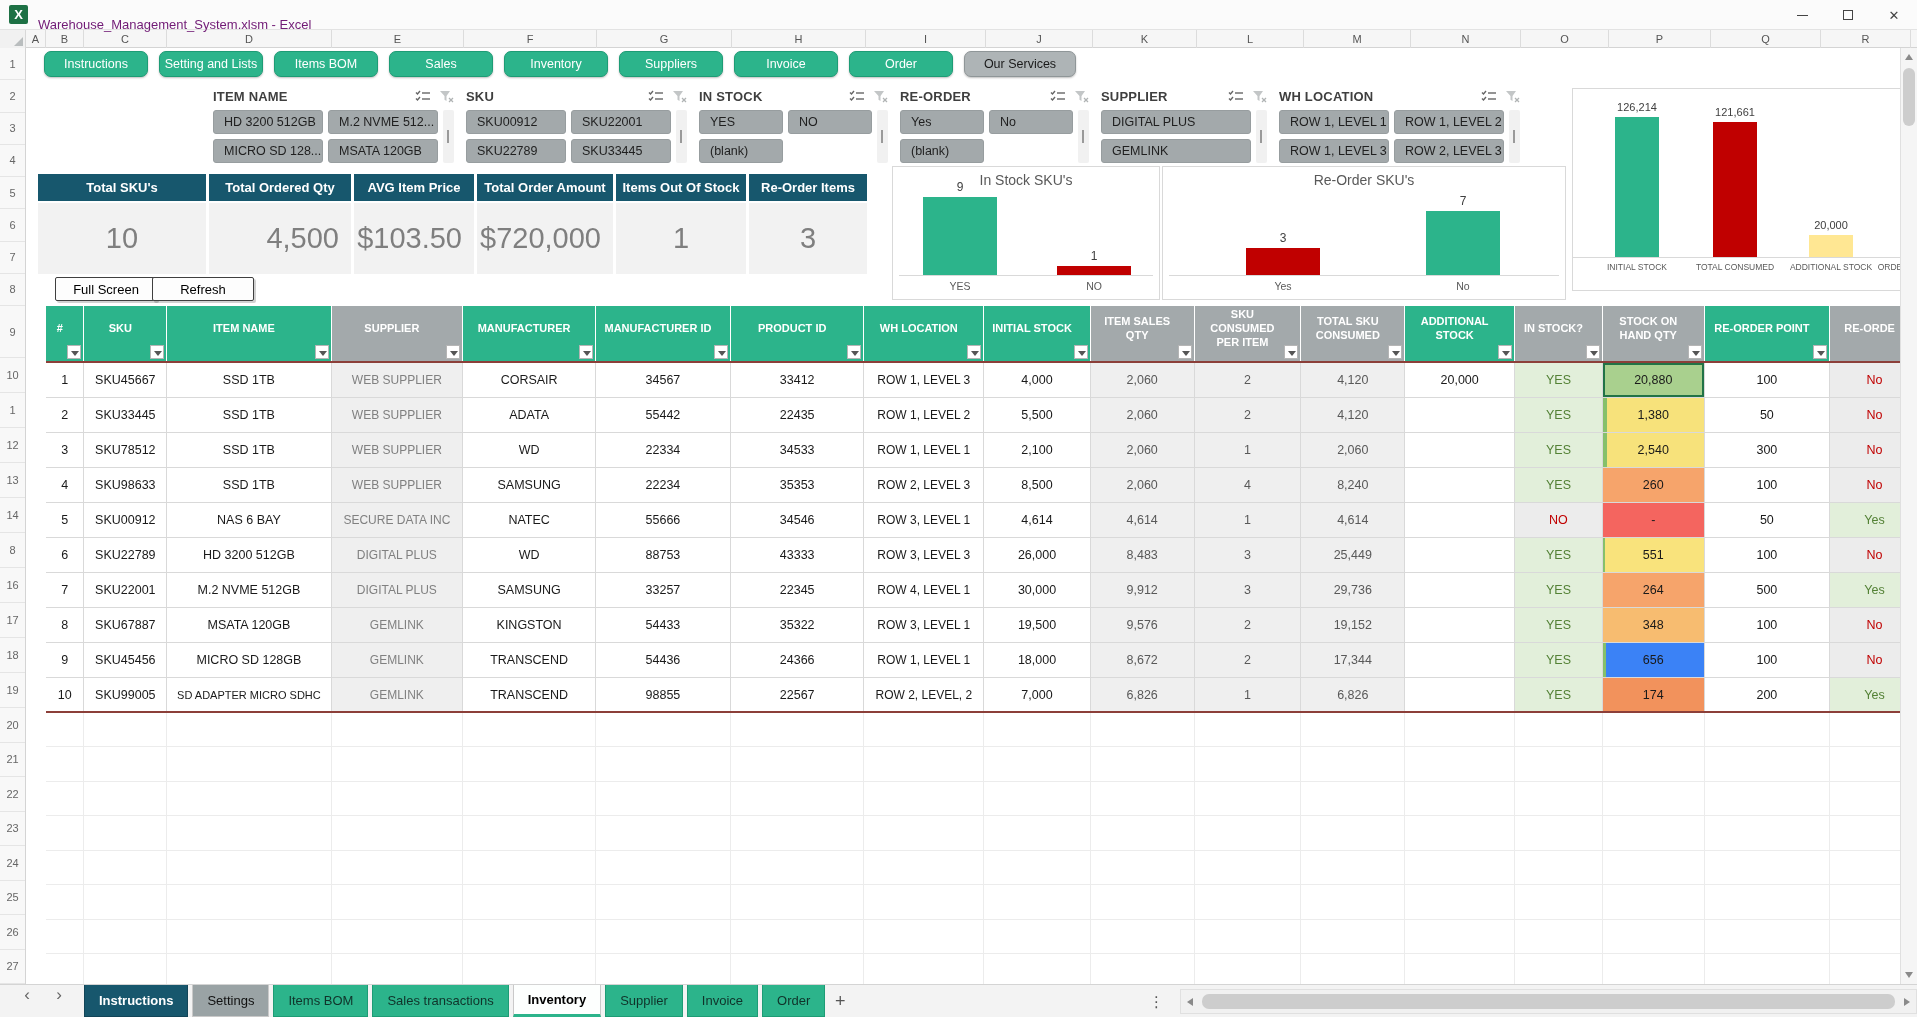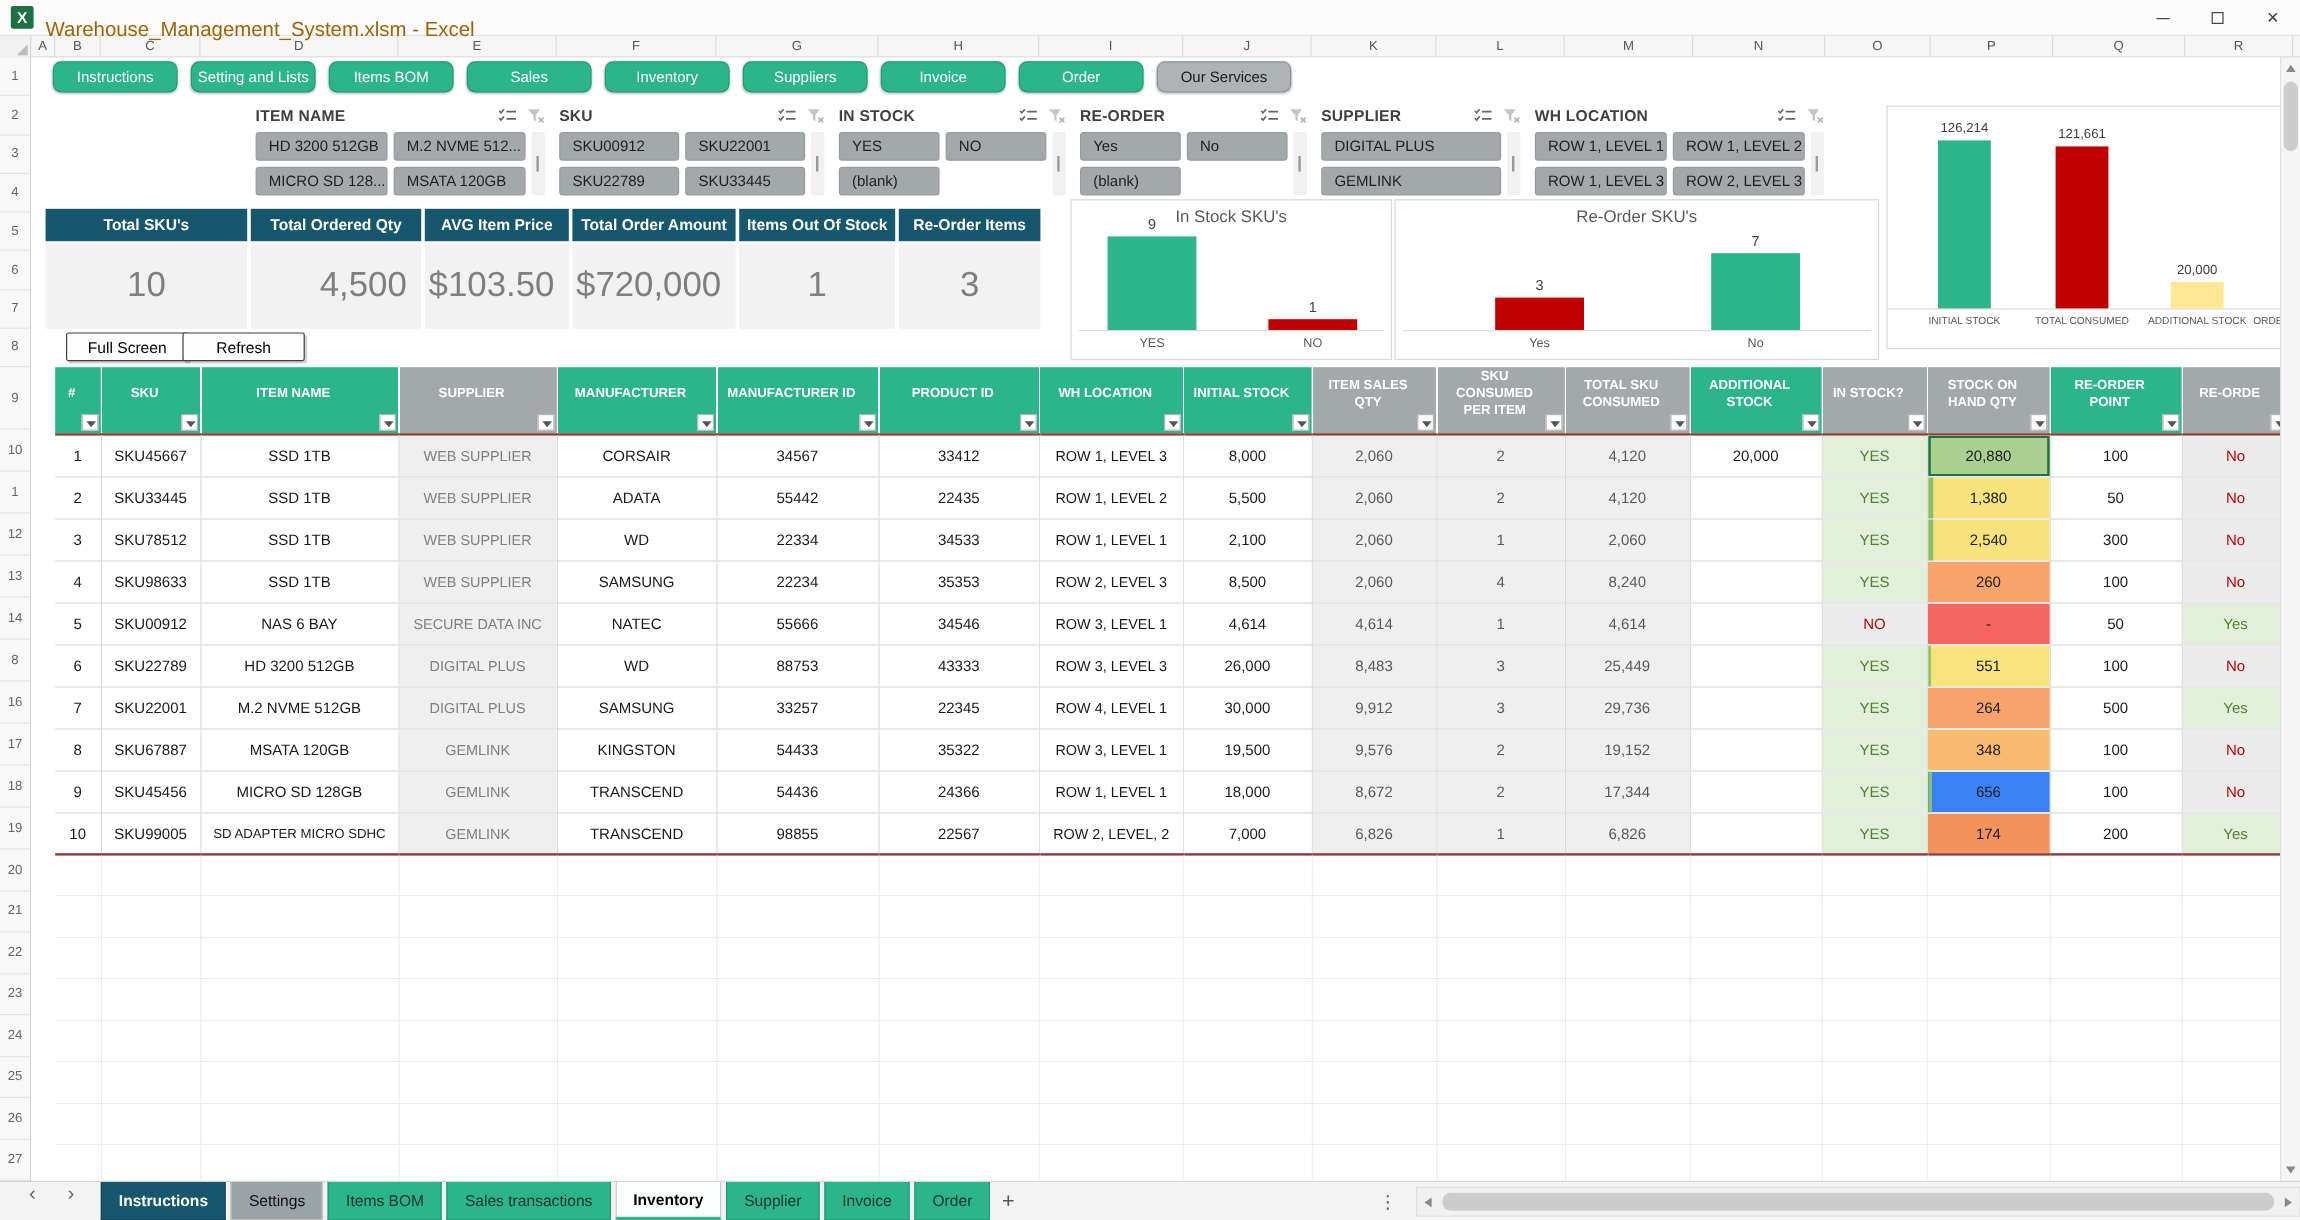--- a/index.html
+++ b/index.html
@@ -4,21 +4,21 @@
 <style>
   *{box-sizing:border-box;margin:0;padding:0}
   html,body{width:1917px;height:1017px;overflow:hidden;background:#fff;
     font-family:"Liberation Sans","DejaVu Sans",sans-serif;}
   #app{position:relative;width:1917px;height:1017px;background:#fff;}
 
   
   #titlebar{height:30px;background:#fbfbfb;border-bottom:1px solid #e3e3e3;display:flex;align-items:center;position:relative;}
   .xl-icon{width:19px;height:19px;margin-left:9px;background:#1e7145;color:#fff;font-weight:bold;font-size:13px;
     display:flex;align-items:center;justify-content:center;border-radius:2px;}
-  #titlebar .title{margin-left:10px;font-size:17px;color:#a16207;margin-top:20px;}
+  #titlebar .title{margin-left:10px;font-size:13px;color:#701a75;margin-top:20px;}
   .wincontrols{position:absolute;right:0;top:0;height:30px;display:flex;}
   .winbtn{width:46px;height:30px;display:flex;align-items:center;justify-content:center;color:#444;font-size:13px;}
   .glyph-min{width:11px;height:1px;background:#444;}
   .glyph-max{width:10px;height:10px;border:1px solid #444;}
 
   
   #colhead{height:18px;display:flex;background:#f6f6f6;border-bottom:1px solid #d4d4d4;}
   .corner{width:26px;height:18px;border-right:1px solid #d8d8d8;position:relative;background:#f1f1f1;}
   .corner i{position:absolute;right:2px;bottom:2px;width:0;height:0;border-left:9px solid transparent;border-bottom:9px solid #b9bdbe;}
   .collet{height:18px;font-size:11px;color:#555;display:flex;align-items:center;justify-content:center;border-right:1px solid #dcdcdc;flex:0 0 auto;}
@@ -505,35 +505,35 @@
                 <th class="green" style="width: 135px;"><span>MANUFACTURER ID</span><span class="fbtn"></span></th>
                 <th class="green" style="width: 134px;"><span>PRODUCT ID</span><span class="fbtn"></span></th>
                 <th class="green" style="width: 120px;"><span>WH LOCATION</span><span class="fbtn"></span></th>
                 <th class="green" style="width: 107px;"><span>INITIAL STOCK</span><span class="fbtn"></span></th>
                 <th class="gray" style="width: 104px;"><span>ITEM SALES QTY</span><span class="fbtn"></span></th>
                 <th class="gray" style="width: 107px;"><span>SKU CONSUMED PER ITEM</span><span class="fbtn"></span></th>
                 <th class="gray" style="width: 104px;"><span>TOTAL SKU CONSUMED</span><span class="fbtn"></span></th>
                 <th class="green" style="width: 110px;"><span>ADDITIONAL STOCK</span><span class="fbtn"></span></th>
                 <th class="gray" style="width: 88px;"><span>IN STOCK?</span><span class="fbtn"></span></th>
                 <th class="gray" style="width: 102px;"><span>STOCK ON HAND QTY</span><span class="fbtn"></span></th>
-                <th class="green" style="width: 110px; margin-left: 14px;"><span>RE-ORDER POINT</span><span class="fbtn"></span></th>
+                <th class="green" style="width: 126px; margin-left: 14px;"><span>RE-ORDER POINT</span><span class="fbtn"></span></th>
                 <th class="gray" style="width: 90px;"><span>RE-ORDE</span><span class="fbtn"></span></th>
               </tr>
             </thead>
           <tbody id="tbody">
               <tr>
                 <td>1</td>
                 <td>SKU45667</td>
                 <td>SSD 1TB</td>
                 <td class="supplier">WEB SUPPLIER</td>
                 <td>CORSAIR</td>
                 <td>34567</td>
                 <td>33412</td>
                 <td style="font-size: 12px;">ROW 1, LEVEL 3</td>
-                <td>8,000</td>
+                <td>4,000</td>
                 <td class="qgray">2,060</td>
                 <td class="qgray">2</td>
                 <td class="qgray">4,120</td>
                 <td>20,000</td>
                 <td class="instock-yes">YES</td>
                 <td class="onhand sel" style="background: rgb(169, 208, 142);"><span>20,880</span></td>
                 <td>100</td>
                 <td class="re-no">No</td>
               </tr>
               <tr>

